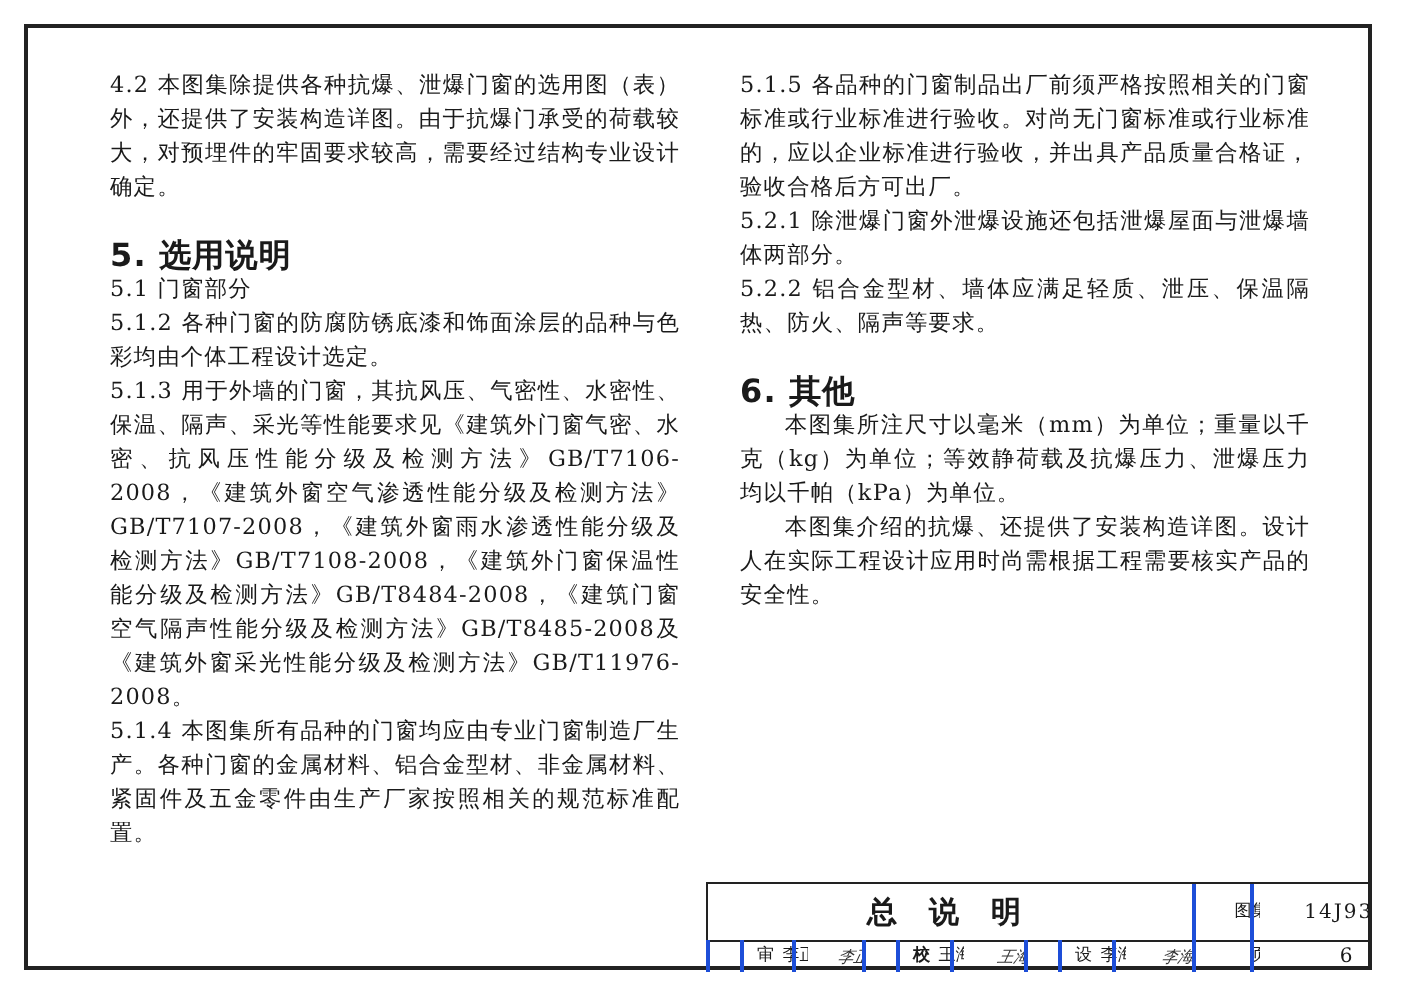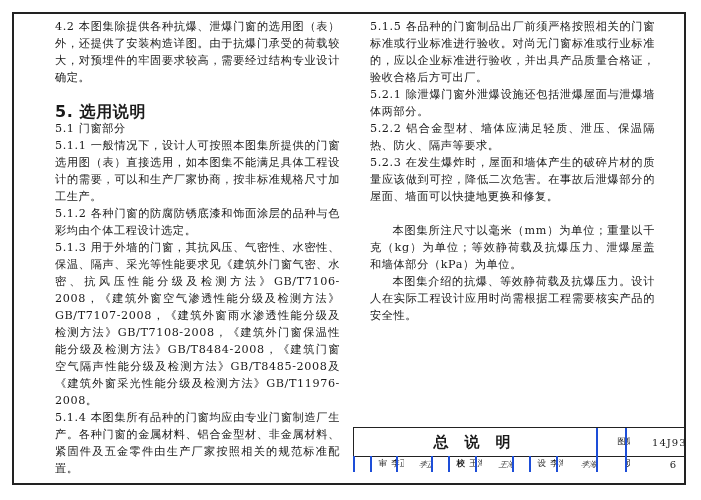--- a/index.html
+++ b/index.html
@@ -6,32 +6,32 @@
   body {
     width: 701px; height: 500px; position: relative; overflow: hidden;
     background: #ffffff; color: #1a1a1a;
     font-family: "DejaVu Serif", "Liberation Serif", serif;
   }
   .frame {
     position: absolute; left: 12px; top: 12px; width: 674px; height: 473px;
     border: 2px solid #222; box-sizing: border-box; border-right-width: 2px;
   }
   .col {
-    position: absolute; top: 18px; font-size: 11.2px; line-height: 17px;
+    position: absolute; top: 34px; font-size: 11.2px; line-height: 17px;
     letter-spacing: 0.6px;
   }
   .col.left { left: 55px; width: 285px; }
   .col.right { left: 370px; width: 285px; }
   .para { margin: 0; text-align: justify; }
   .indent { text-indent: 2em; }
   .h { font-family: "DejaVu Sans", "Liberation Sans", sans-serif; font-weight: bold; font-size: 16px; margin: 0; }
   .gap { height: 17px; }
 
   .titleblock {
-    position: absolute; left: 353px; top: 427px; width: 333px; height: 44px;
+    position: absolute; left: 353px; top: 441px; width: 333px; height: 44px;
     border-top: 1px solid #222; border-left: 1px solid #222; box-sizing: border-box;
   }
   .tb-title {
     position: absolute; left: 0; top: 0; width: 242px; height: 28px;
     display: flex; align-items: center; justify-content: center;
     font-family: "DejaVu Sans", "Liberation Sans", sans-serif; font-weight: bold;
     font-size: 15px; letter-spacing: 16px; padding-left: 10px; box-sizing: border-box;
   }
   .tb-cell {
     position: absolute; box-sizing: border-box; border-left: 2px solid #1d4ed8;
@@ -47,34 +47,33 @@
 </head>
 <body>
 
 <div class="frame"></div>
 
 <div class="col left">
   <p class="para">4.2 本图集除提供各种抗爆、泄爆门窗的选用图（表）外，还提供了安装构造详图。由于抗爆门承受的荷载较大，对预埋件的牢固要求较高，需要经过结构专业设计确定。</p>
   <div class="gap"></div>
   <p class="h">5.  选用说明</p>
   <p class="para">5.1 门窗部分</p>
-  <p class="para">5.1.1 一般情况下，设计人可按照本图集所提供的门窗选用图（表）直接选用，如本图集不能满足具体工程设计的需要，可以和生产厂家协商，按非标准规格尺寸加工生产。</p>
   <p class="para">5.1.2 各种门窗的防腐防锈底漆和饰面涂层的品种与色彩均由个体工程设计选定。</p>
   <p class="para">5.1.3 用于外墙的门窗，其抗风压、气密性、水密性、保温、隔声、采光等性能要求见《建筑外门窗气密、水密、抗风压性能分级及检测方法》GB/T7106-2008，《建筑外窗空气渗透性能分级及检测方法》GB/T7107-2008，《建筑外窗雨水渗透性能分级及检测方法》GB/T7108-2008，《建筑外门窗保温性能分级及检测方法》GB/T8484-2008，《建筑门窗空气隔声性能分级及检测方法》GB/T8485-2008及《建筑外窗采光性能分级及检测方法》GB/T11976-2008。</p>
   <p class="para">5.1.4 本图集所有品种的门窗均应由专业门窗制造厂生产。各种门窗的金属材料、铝合金型材、非金属材料、紧固件及五金零件由生产厂家按照相关的规范标准配置。</p>
 </div>
 
 <div class="col right">
   <p class="para">5.1.5 各品种的门窗制品出厂前须严格按照相关的门窗标准或行业标准进行验收。对尚无门窗标准或行业标准的，应以企业标准进行验收，并出具产品质量合格证，验收合格后方可出厂。</p>
   <p class="para">5.2.1 除泄爆门窗外泄爆设施还包括泄爆屋面与泄爆墙体两部分。</p>
   <p class="para">5.2.2 铝合金型材、墙体应满足轻质、泄压、保温隔热、防火、隔声等要求。</p>
-  <p class="para">5.2.3 在发生爆炸时，屋面和墙体产生的破碎片材的质量应该做到可控，降低二次危害。在事故后泄爆部分的屋面、墙面可以快捷地更换和修复。</p>
   <div class="gap"></div>
-  <p class="para indent">本图集所注尺寸以毫米（mm）为单位；重量以千克（kg）为单位；等效静荷载及抗爆压力、泄爆屋盖和墙体部分（kPa）为单位。</p>
-  <p class="para indent">本图集介绍的抗爆、等效静荷载及抗爆压力。设计人在实际工程设计应用时尚需根据工程需要核实产品的安全性。</p>
+  <p class="h">6.  其他</p>
+  <p class="para indent">本图集所注尺寸以毫米（mm）为单位；重量以千克（kg）为单位；等效静荷载及抗爆压力、泄爆压力均以千帕（kPa）为单位。</p>
+  <p class="para indent">本图集介绍的抗爆、还提供了安装构造详图。设计人在实际工程设计应用时尚需根据工程需要核实产品的安全性。</p>
 </div>
 
 <div class="titleblock">
   <div class="tb-title">总说明</div>
   <div class="tb-hline"></div>
 
   <div class="tb-cell" style="left:242px; top:0; width:29px; height:28px;">图集号</div>
   <div class="tb-cell" style="left:271px; top:0; width:62px; height:28px; font-size:10px; letter-spacing:1px;">14J938</div>
 
   <div class="tb-cell" style="left:-1px; top:28px; width:17px; height:16px;">审核</div>

